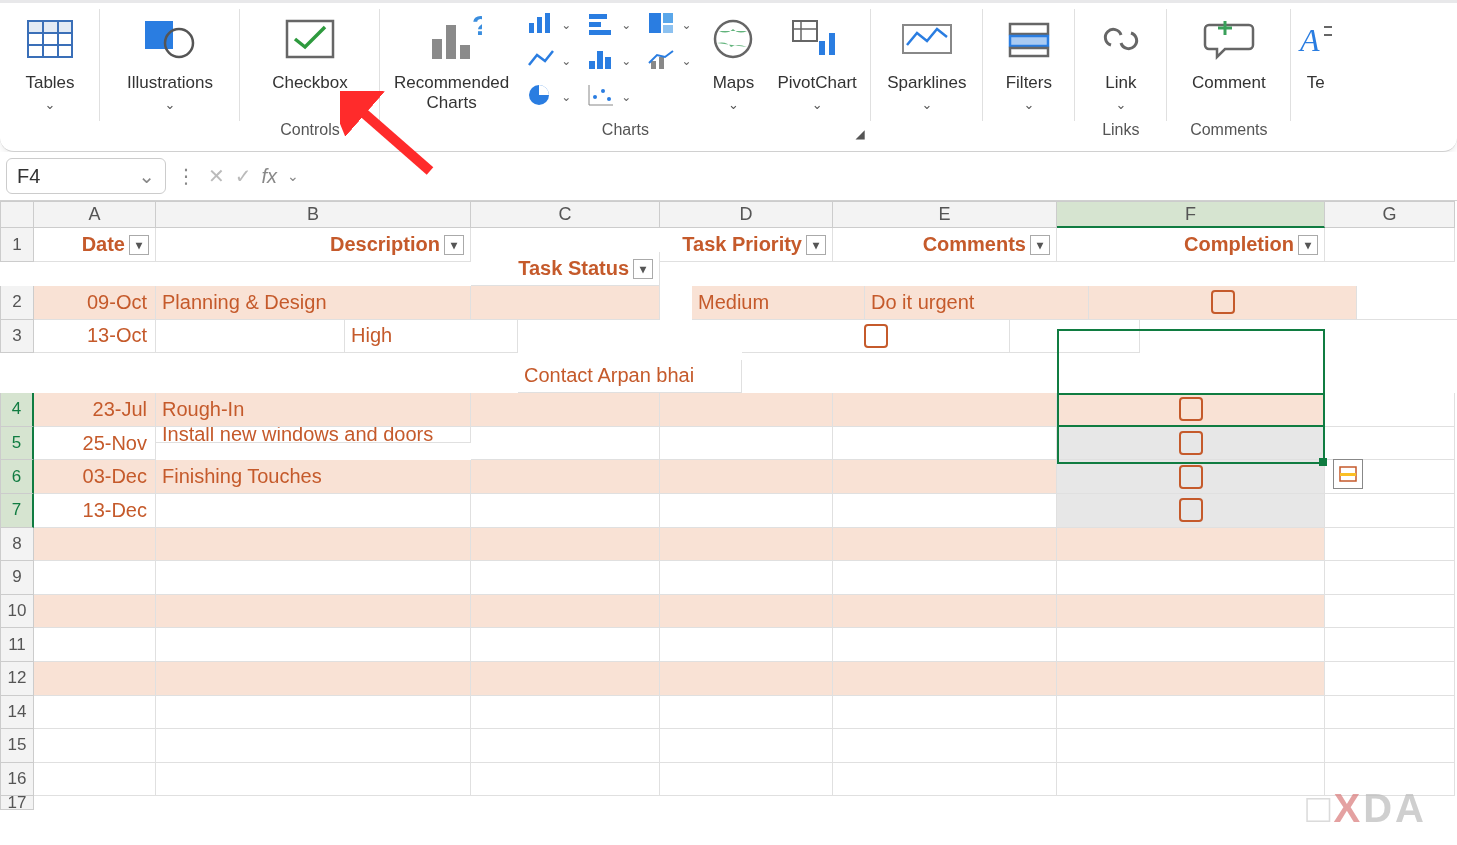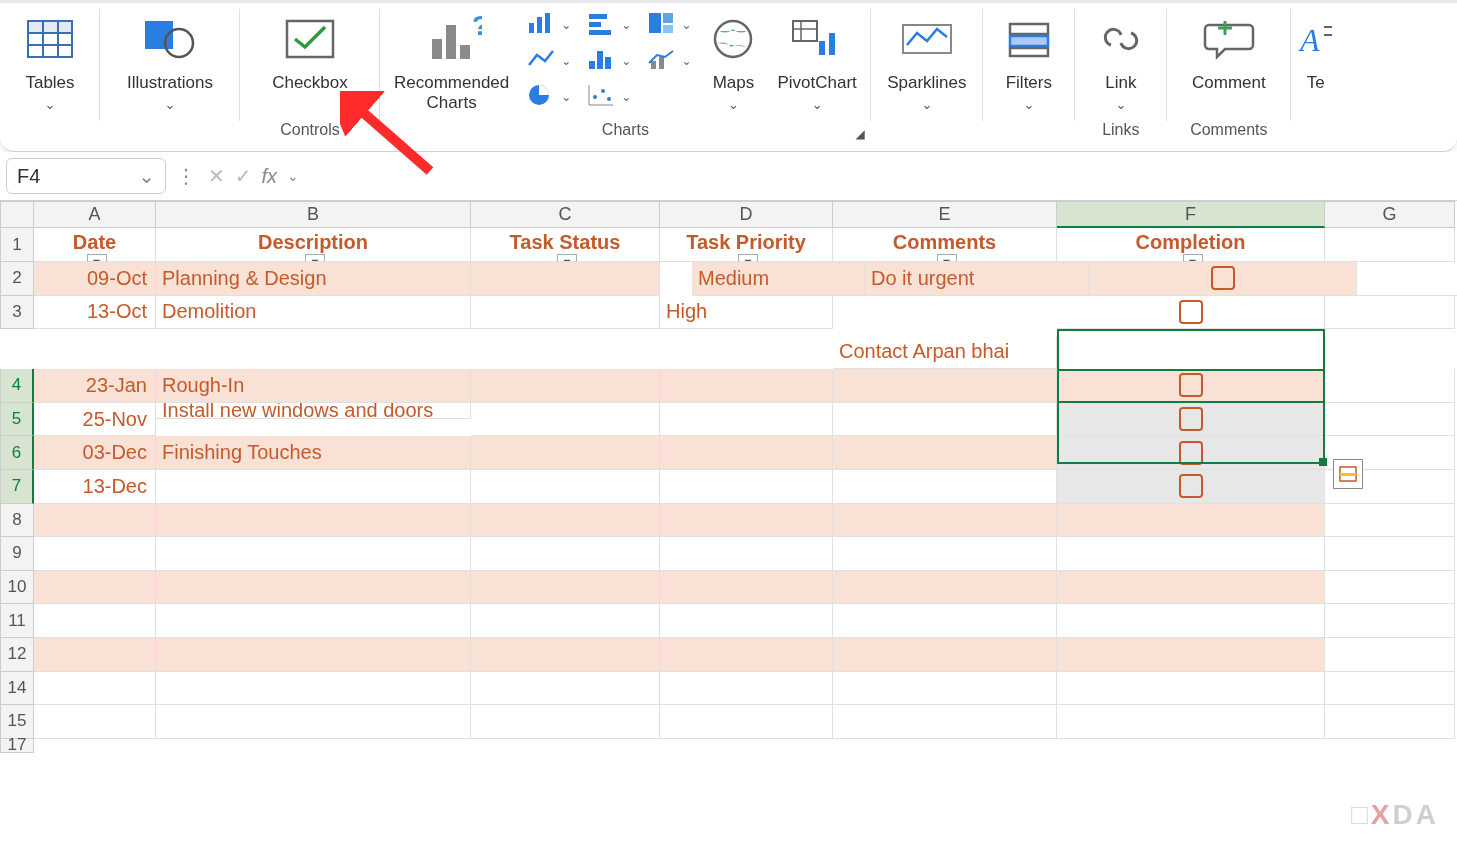--- a/index.html
+++ b/index.html
@@ -35,33 +35,33 @@
 .col-headers { display:flex; }
 .corner { width:34px; height:27px; border:1px solid #ccc; background:#f3f3f3; flex-shrink:0;}
 .col-h { height:27px; border:1px solid #ccc; border-left:none; background:#f3f3f3; display:flex; align-items:center; justify-content:center; font-size:18px; color:#555; cursor:pointer; flex-shrink:0;}
 .col-h.selected { background:#d6e4d0; border-bottom:2px solid #107c41;}
 .row-x { display:flex; }
 .row-h { width:34px; border:1px solid #ccc; border-top:none; background:#f3f3f3; display:flex; align-items:center; justify-content:center; font-size:17px; color:#555; cursor:pointer; flex-shrink:0;}
 .row-h.selected { background:#d6e4d0; border-right:2px solid #107c41; color:#107c41;}
 .cell { border-right:1px solid #e0e0e0; border-bottom:1px solid #e0e0e0; font-size:20px; color:#c55a2b; padding:3px 6px; display:flex; align-items:center; overflow:hidden; flex-shrink:0; position:relative;}
 .bandA { background:#f9e2d5; }
 .bandB { background:#fff; }
-.hdr-cell { font-weight:700; font-size:20px; color:#c55a2b; justify-content:space-between;flex-direction:column;}
+.hdr-cell { font-weight:700; font-size:20px; color:#c55a2b; justify-content:flex-end;}
 .filter-btn { width:20px; height:20px; border:1px solid #aaa; background:#fff; display:flex; align-items:center; justify-content:center; font-size:12px; color:#555; cursor:pointer; margin-left:4px;}
 .right-align { justify-content:flex-end; padding-right:8px;}
 .center-align { justify-content:center; }
 .checkbox { width:24px; height:24px; border:2.5px solid #c55a2b; border-radius:4px; background:transparent;}
 .sel-active { outline: 2px solid #107c41; outline-offset:-2px; }
 .sel-range { background:rgba(120,120,120,0.18) !important; }
 .sel-outline { position:absolute; border:2px solid #107c41; pointer-events:none; z-index:5;}
 .sel-handle { position:absolute; width:8px; height:8px; background:#107c41; right:-4px; bottom:-4px;}
 
 .autofill-btn { position:absolute; width:30px; height:30px; border:1.5px solid #888; background:#fff; display:flex; align-items:center; justify-content:center; cursor:pointer; z-index:6;}
 
-.watermark { position:absolute; right:18px; bottom:14px; font-size:28px; font-weight:800; letter-spacing:3px; color:#bbb; opacity:0.7; font-family: Arial, sans-serif;}
+.watermark { position:absolute; right:30px; bottom:14px; font-size:40px; font-weight:800; letter-spacing:3px; color:#bbb; opacity:0.7; font-family: Arial, sans-serif;}
 .watermark .x { color:#d97a7a; }
 
 </style>
 </head>
 <body>
 
 <div class="ribbon">
   <div class="ribbon-group border-right" style="width:100px;">
     <div class="ribbon-item">
       <div class="ribbon-icon">
@@ -328,21 +328,21 @@
       <div class="row-x">
         <div class="row-h" style="height: 33.6px;">1</div>
         <div class="cell hdr-cell bandB" style="width: 122px; height: 33.6px;">
           <span>Date</span>
           <div class="filter-btn">▾</div>
         </div>
         <div class="cell hdr-cell bandB" style="width: 315px; height: 33.6px;">
           <span>Description</span>
           <div class="filter-btn">▾</div>
         </div>
-        <div class="cell hdr-cell bandB" style="width: 189px; height: 33.6px;">
+        <div class="cell hdr-cell bandB" style="width: 189px; height: 33.6px; margin-top: 24px;">
           <span>Task Status</span>
           <div class="filter-btn">▾</div>
         </div>
         <div class="cell hdr-cell bandB" style="width: 173px; height: 33.6px;">
           <span>Task Priority</span>
           <div class="filter-btn">▾</div>
         </div>
         <div class="cell hdr-cell bandB" style="width: 224px; height: 33.6px;">
           <span>Comments</span>
           <div class="filter-btn">▾</div>
@@ -361,32 +361,31 @@
         <div class="cell bandA" style="width: 173px; height: 33.6px; margin-left: 32px;">Medium</div>
         <div class="cell bandA" style="width: 224px; height: 33.6px;">Do it urgent</div>
         <div class="cell bandA center-align" style="width: 268px; height: 33.6px;">
           <div class="checkbox"></div>
         </div>
         <div class="cell " style="width: 130px; height: 33.6px;"></div>
       </div>
       <div class="row-x">
         <div class="row-h" style="height: 33.6px;">3</div>
         <div class="cell bandB right-align" style="width: 122px; height: 33.6px;">13-Oct</div>
-        <div class="cell bandB" style="width: 315px; height: 33.6px;">Demolition</div>
         <div class="cell bandB" style="width: 189px; height: 33.6px;"></div>
         <div class="cell bandB" style="width: 173px; height: 33.6px;">High</div>
         <div class="cell bandB" style="width: 224px; height: 33.6px; margin-top: 40px;">Contact Arpan bhai</div>
         <div class="cell bandB center-align" style="width: 268px; height: 33.6px;">
           <div class="checkbox"></div>
         </div>
         <div class="cell " style="width: 130px; height: 33.6px;"></div>
       </div>
       <div class="row-x">
         <div class="row-h selected" style="height: 33.6px;">4</div>
-        <div class="cell bandA right-align" style="width: 122px; height: 33.6px;">23-Jan</div>
+        <div class="cell bandA right-align" style="width: 122px; height: 33.6px;">23-Jul</div>
         <div class="cell bandA" style="width: 315px; height: 33.6px; text-align: center;">Rough-In</div>
         <div class="cell bandA" style="width: 189px; height: 33.6px;"></div>
         <div class="cell bandA" style="width: 173px; height: 33.6px;"></div>
         <div class="cell bandA" style="width: 224px; height: 33.6px;"></div>
         <div class="cell bandA sel-active center-align" style="width: 268px; height: 33.6px;">
           <div class="checkbox"></div>
         </div>
         <div class="cell " style="width: 130px; height: 33.6px;"></div>
       </div>
       <div class="row-x">
@@ -489,20 +488,30 @@
         <div class="row-h" style="height: 33.6px;">15</div>
         <div class="cell " style="width: 122px; height: 33.6px;"></div>
         <div class="cell " style="width: 315px; height: 33.6px;"></div>
         <div class="cell " style="width: 189px; height: 33.6px;"></div>
         <div class="cell " style="width: 173px; height: 33.6px;"></div>
         <div class="cell " style="width: 224px; height: 33.6px;"></div>
         <div class="cell " style="width: 268px; height: 33.6px;"></div>
         <div class="cell " style="width: 130px; height: 33.6px;"></div>
       </div>
       <div class="row-x">
+        <div class="row-h" style="height: 33.6px;">16</div>
+        <div class="cell " style="width: 122px; height: 33.6px;"></div>
+        <div class="cell " style="width: 315px; height: 33.6px;"></div>
+        <div class="cell " style="width: 189px; height: 33.6px;"></div>
+        <div class="cell " style="width: 173px; height: 33.6px;"></div>
+        <div class="cell " style="width: 224px; height: 33.6px;"></div>
+        <div class="cell " style="width: 268px; height: 33.6px;"></div>
+        <div class="cell " style="width: 130px; height: 33.6px;"></div>
+      </div>
+      <div class="row-x">
         <div class="row-h" style="height: 14px;">17</div>
       </div>
     </div>
 
   <div class="autofill-btn" style="left:1333px; top:258px;">
     <svg width="20" height="18">
         <rect x="2" y="2" width="16" height="14" fill="none" stroke="#c55a2b" stroke-width="1.5"></rect>
         <rect x="2" y="8" width="16" height="3" fill="#fbbf24"></rect>
       </svg>
   </div>

